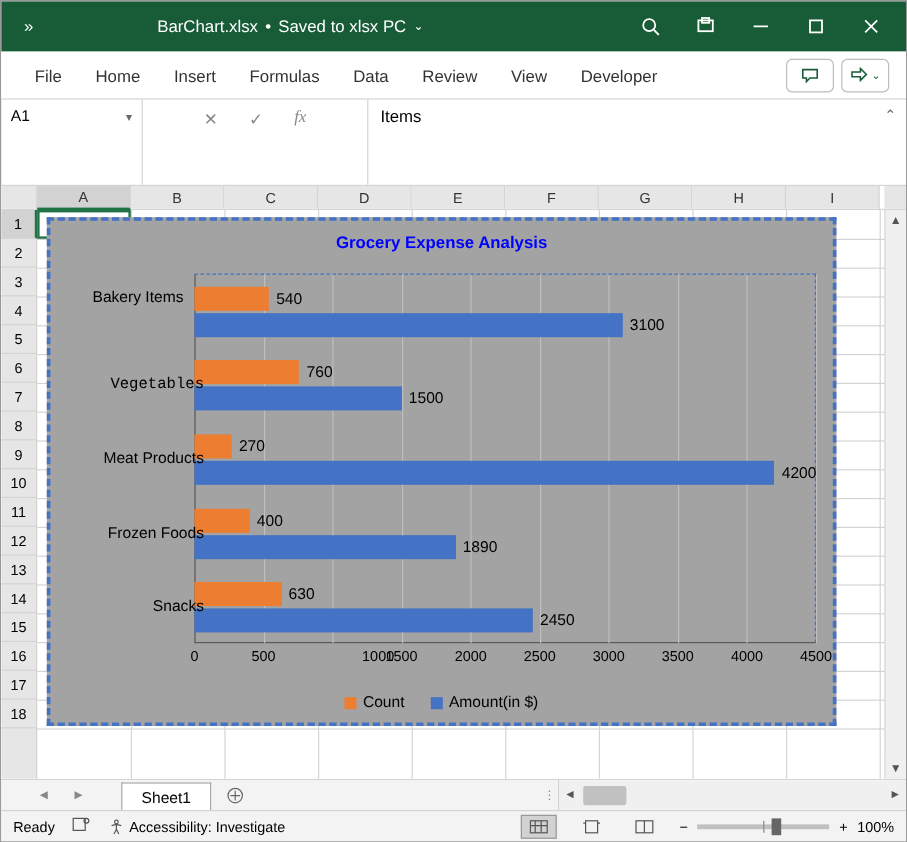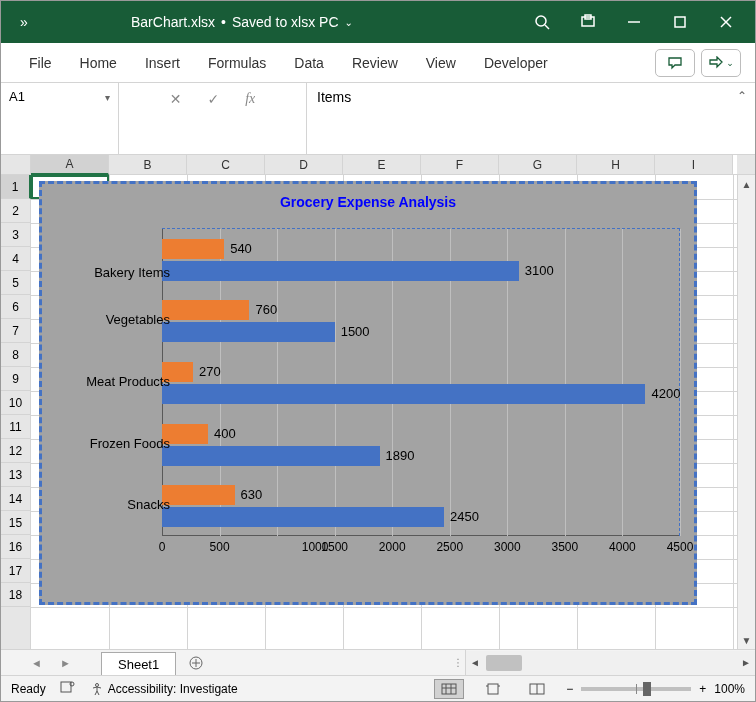--- a/index.html
+++ b/index.html
@@ -284,23 +284,27 @@
             <div class="xtick" style="left: 57.5556px;">500</div>
             <div class="xtick" style="left: 115.111px; margin-left: 38px;">1000</div>
             <div class="xtick" style="left: 172.667px;">1500</div>
             <div class="xtick" style="left: 230.222px;">2000</div>
             <div class="xtick" style="left: 287.778px;">2500</div>
             <div class="xtick" style="left: 345.333px;">3000</div>
             <div class="xtick" style="left: 402.889px;">3500</div>
             <div class="xtick" style="left: 460.444px;">4000</div>
             <div class="xtick" style="left: 518px;">4500</div>
           </div>
+        <div class="legend">
+          <span><span class="swatch" style="background:#ed7d31;"></span><span>Count</span></span>
+          <span><span class="swatch" style="background:#4472c4;"></span><span>Amount(in $)</span></span>
+        </div>
         <div id="catlabels">
-            <div class="cat-label" style="top: 81px;">Bakery Items</div>
-            <div class="cat-label" style="top: 128.4px;">Vegetables</div>
+            <div class="cat-label" style="top: 56px; text-align: center;">Bakery Items</div>
+            <div class="cat-label" style="top: 128.4px; font-family: Liberation Mono, monospace;">Vegetables</div>
             <div class="cat-label" style="top: 190px;">Meat Products</div>
             <div class="cat-label" style="top: 251.6px;">Frozen Foods</div>
             <div class="cat-label" style="top: 313.2px;">Snacks</div>
           </div>
       </div>
     </div>
     <div class="vscroll">
       <div class="arrow">▲</div>
       <div class="track"></div>
       <div class="arrow">▼</div>

